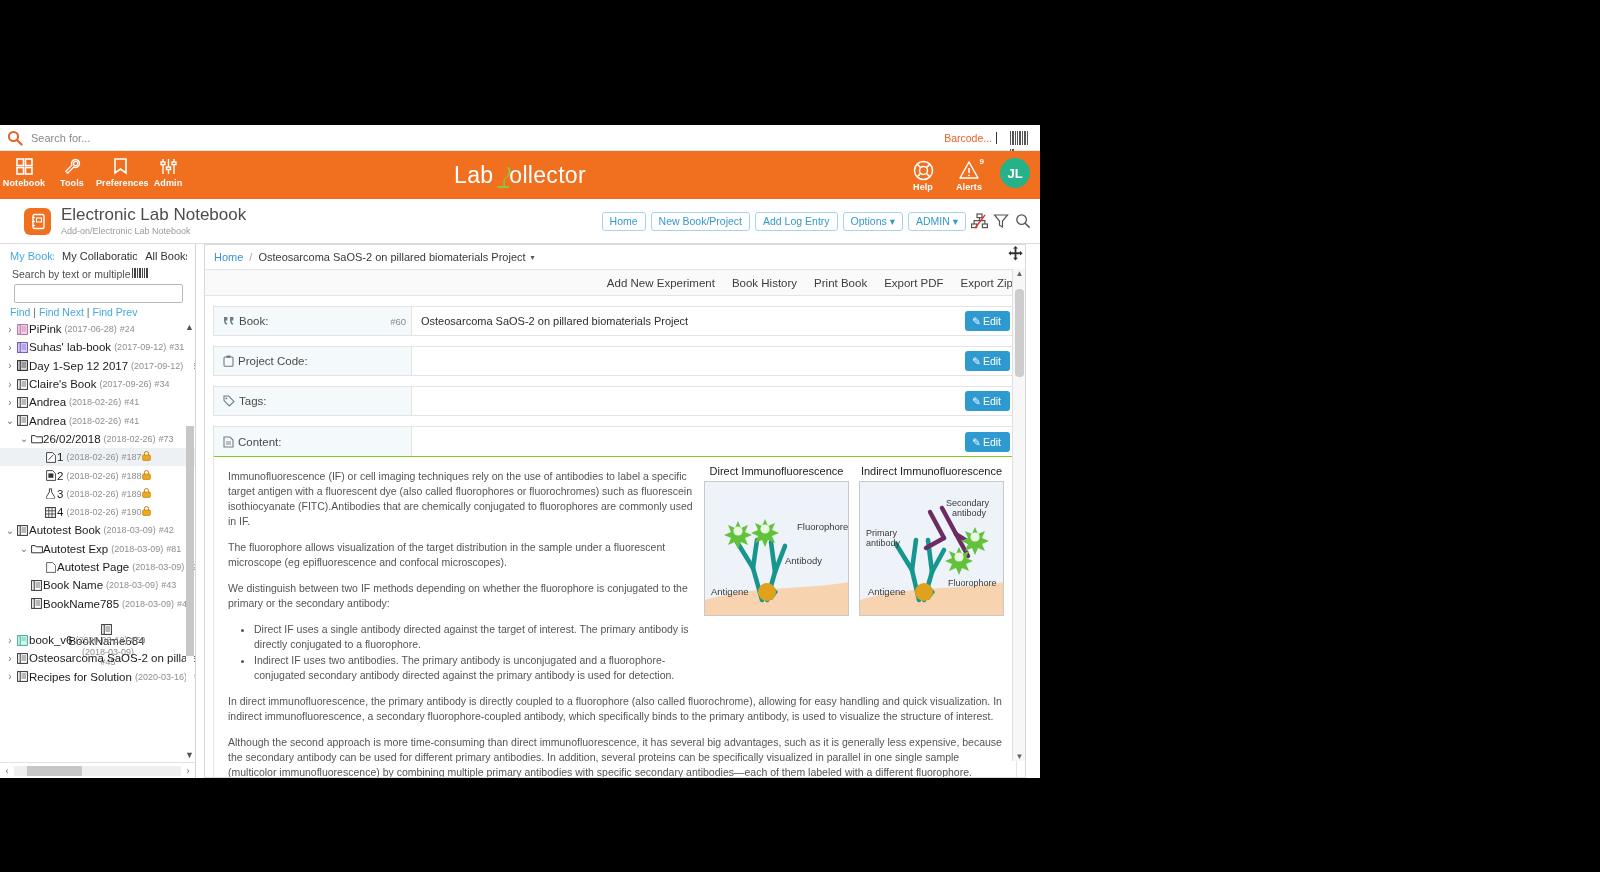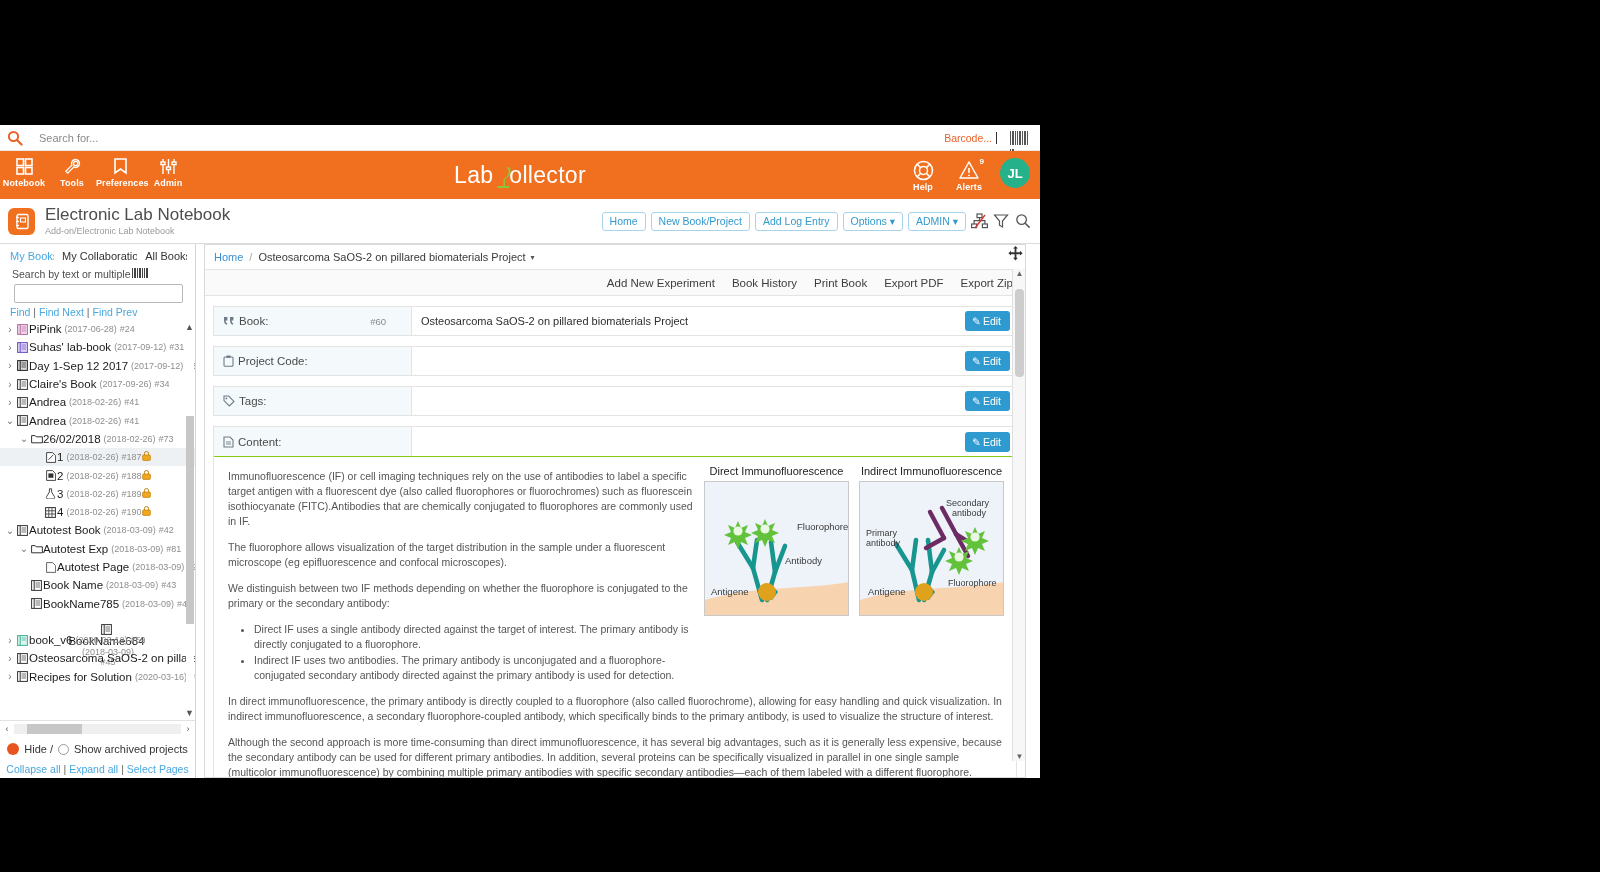--- a/index.html
+++ b/index.html
@@ -17,21 +17,21 @@
     background:#fff;
     overflow:hidden;
   }
   
   .topsearch {
     height:26px; background:#fff; border-bottom:1px solid #e9e9e9;
     display:flex; align-items:center; position:relative;
   }
   .topsearch .mag { margin-left:7px; width:16px; height:16px; color:#e8622a; }
   .topsearch .sfield {
-    margin-left:16px; font-size:11px; color:#8a8a8a;
+    margin-left:8px; font-size:11px; color:#8a8a8a;
   }
   .topsearch .barcode {
     position:absolute; right:48px; font-size:10.5px; color:#e8622a;
   }
   .topsearch .caret-line{
     position:absolute; right:43px; width:1px; height:12px; background:#333;
   }
   .topsearch .bcicon { position:absolute; right:10px; width:20px; height:14px; }
   .topsearch .bcicon i {
     display:inline-block; width:1px; height:14px; background:#555; margin-right:1px; vertical-align:top;
@@ -63,21 +63,21 @@
     font-size:13px; font-weight:bold; display:flex; align-items:center; justify-content:center;
     margin:3px 2px 0 8px;
   }
   .badge9 {
     position:absolute; top:-2px; right:8px; font-size:8px; color:#fff; font-weight:bold;
   }
 
   
   .titlebar {
     height:45px; background:#fff; border-bottom:1px solid #dcdcdc;
-    display:flex; align-items:center; position:relative; padding-left:8px;
+    display:flex; align-items:center; position:relative; padding-left:24px;
   }
   .modicon {
     width:27px; height:27px; border-radius:6px; background:#f07020;
     display:flex; align-items:center; justify-content:center; color:#fff;
   }
   .titletxt { margin-left:10px; }
   .titletxt .t1 { font-size:17px; color:#4d4d4d; font-weight:300; line-height:18px;}
   .titletxt .t2 { font-size:9px; color:#9a9a9a; margin-top:2px;}
   .titleactions { position:absolute; right:8px; display:flex; align-items:center; gap:5px; }
   .btnlite {
@@ -168,21 +168,21 @@
   .actionbar span { cursor:pointer; }
 
   .field {
     display:flex; margin:10px 8px 0 8px; border:1px solid #e3e3e3; background:#fff; height:30px;
     align-items:stretch;
   }
   .field .lbl {
     width:198px; background:#f4fafc; display:flex; align-items:center; font-size:11.5px;
     color:#4a4a4a; padding-left:9px; position:relative; border-right:1px solid #e3e3e3;
   }
-  .field .lbl .num { position:absolute; right:25px; font-size:9.5px; color:#8a8a8a;}
+  .field .lbl .num { position:absolute; right:5px; font-size:9.5px; color:#8a8a8a;}
   .field .val { flex:1; display:flex; align-items:center; padding-left:9px; font-size:11px; color:#2d2d2d;}
   .field .editwrap { display:flex; align-items:center; padding-right:6px;}
   .btn-edit {
     background:#2e9ad0; color:#fff; border:none; border-radius:3px; font-size:10.5px;
     padding:4px 9px 4px 7px; cursor:pointer; display:flex; align-items:center; gap:2px;
   }
   .field.content { height:auto; display:block; border:1px solid #e3e3e3; margin-top:10px;}
   .content-head { display:flex; height:30px; align-items:stretch; border-bottom:1px solid #84cc16;}
   .content-head .lbl { width:198px; background:#f4fafc; display:flex; align-items:center;
     font-size:11.5px; color:#4a4a4a; padding-left:9px;}
@@ -716,31 +716,20 @@
       </div>
 
       <div class="hscrollrow">
         <span class="harrow">‹</span>
         <div class="hscroll">
             <div class="hthumb"></div>
           </div>
         <span class="harrow">›</span>
       </div>
 
-      <div class="sbfooter">
-        <div class="radioline">
-          <span class="radio-on"></span>
-          <span>Hide /</span>
-          <span class="radio-off"></span>
-          <span>Show archived projects</span>
-        </div>
-        <div class="sblinks">
-          <span>Collapse all</span><b> | </b><span>Expand all</span><b> | </b><span>Select Pages</span>
-        </div>
-      </div>
     </div>
 
     <div class="mainwrap">
       <div class="main">
 
         <div class="crumbbar">
           <a>Home</a>
           <span class="sep">/</span>
           <span class="cur">Osteosarcoma SaOS-2 on pillared biomaterials Project</span>
           <span class="cdn">▾</span>

